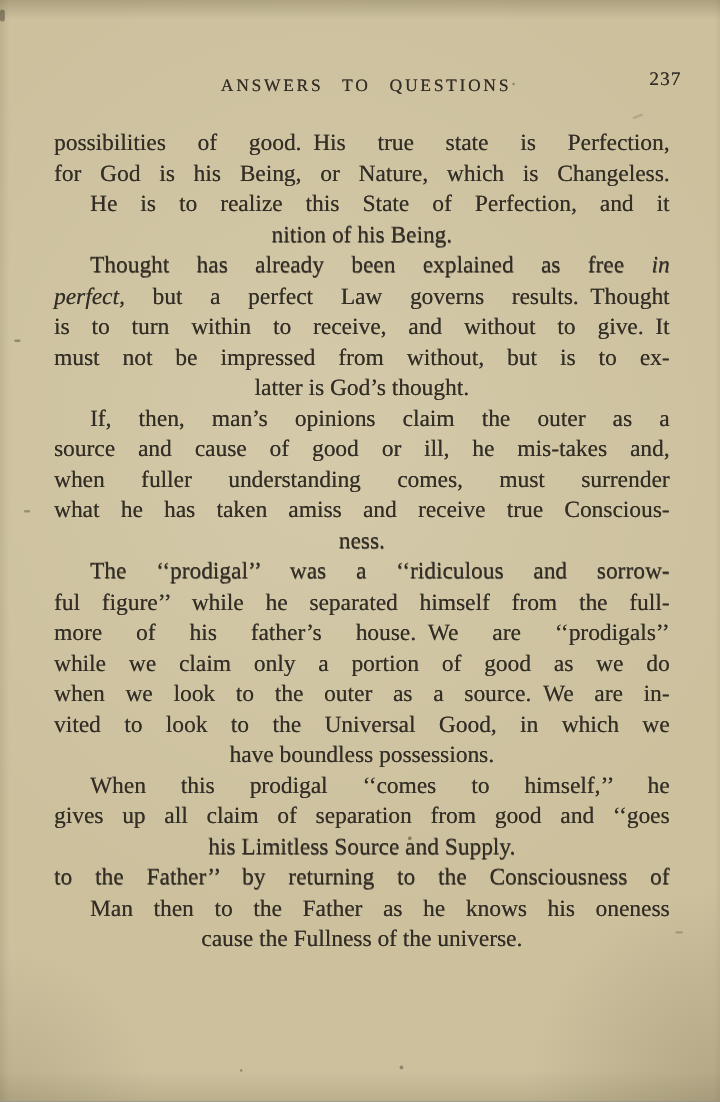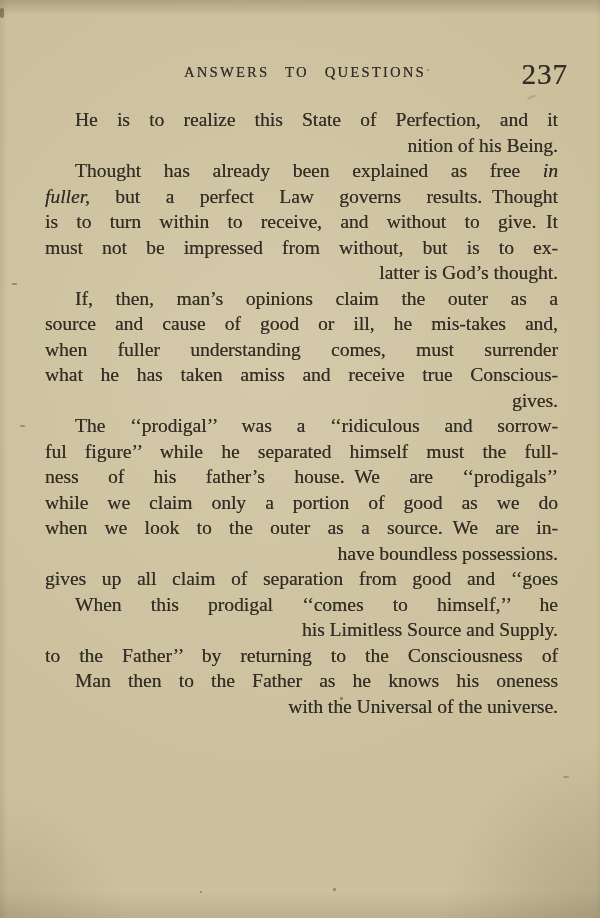--- a/index.html
+++ b/index.html
@@ -30,35 +30,35 @@
     text-align: center;
     font-size: 14.5px;
     letter-spacing: 2.3px;
     word-spacing: 10px;
     text-shadow: 0.2px 0.2px 0.5px rgba(50,45,37,0.75);
     white-space: nowrap;
   }
   .page-number {
     position: absolute;
     top: 58px; right: 42px;
-    font-size: 29px;
+    font-size: 16px;
     letter-spacing: 1px;
     text-shadow: 0.2px 0.2px 0.5px rgba(50,45,37,0.75);
   }
 
   
   .body-text {
     position: absolute;
     top: 107px; left: 45px;
     width: 513px;
     font-size: 19.5px;
     line-height: 25.5px;
     text-shadow: 0.2px 0.2px 0.45px rgba(50,45,37,0.72);
   }
-  .line { text-align: right; }
+  .line { text-align: center; }
   .line.j {
     text-align: justify;
     text-align-last: justify;
     text-justify: inter-word;
   }
   .line.ind { text-indent: 30px; }
   .line i { font-style: italic; }
 
   
   .speck {
@@ -72,54 +72,59 @@
 <body>
 
 <div class="page">
 
   <div class="running-title">ANSWERS TO QUESTIONS</div>
 
   <div class="page-number">237</div>
 
   <div class="body-text">
       <div>
+        <div class="line j">possibilities of good. His true state is Perfection,</div>
+        <div class="line j">for God is his Being, or Nature, which is Changeless.</div>
+      </div>
+      <div>
         <div class="line j ind">He is to realize this State of Perfection, and it</div>
         <div class="line">nition of his Being.</div>
       </div>
       <div>
         <div class="line j ind">Thought has already been explained as free <i>in</i></div>
-        <div class="line j"><i>fuller,</i> but a perfect Law governs results. Thought</div>
+        <div class="line j"><i>perfect,</i> but a perfect Law governs results. Thought</div>
         <div class="line j">is to turn within to receive, and without to give. It</div>
         <div class="line j">must not be impressed from without, but is to ex-</div>
         <div class="line">latter is God’s thought.</div>
       </div>
       <div>
         <div class="line j ind">If, then, man’s opinions claim the outer as a</div>
         <div class="line j">source and cause of good or ill, he mis-takes and,</div>
         <div class="line j">when fuller understanding comes, must surrender</div>
         <div class="line j">what he has taken amiss and receive true Conscious-</div>
-        <div class="line">gives.</div>
+        <div class="line">ness.</div>
       </div>
       <div>
         <div class="line j ind">The ‘‘prodigal’’ was a ‘‘ridiculous and sorrow-</div>
-        <div class="line j">ful figure’’ while he separated himself must the full-</div>
-        <div class="line j">ness of his father’s house. We are ‘‘prodigals’’</div>
+        <div class="line j">ful figure’’ while he separated himself from the full-</div>
+        <div class="line j">more of his father’s house. We are ‘‘prodigals’’</div>
         <div class="line j">while we claim only a portion of good as we do</div>
         <div class="line j">when we look to the outer as a source. We are in-</div>
+        <div class="line j">vited to look to the Universal Good, in which we</div>
         <div class="line">have boundless possessions.</div>
       </div>
       <div>
+        <div class="line j ind">When this prodigal ‘‘comes to himself,’’ he</div>
         <div class="line j">gives up all claim of separation from good and ‘‘goes</div>
-        <div class="line j ind">When this prodigal ‘‘comes to himself,’’ he</div>
         <div class="line">his Limitless Source and Supply.</div>
         <div class="line j">to the Father’’ by returning to the Consciousness of</div>
       </div>
       <div>
         <div class="line j ind">Man then to the Father as he knows his oneness</div>
-        <div class="line">with the Universal of the universe.</div>
+        <div class="line">cause the Fullness of the universe.</div>
       </div>
     </div>
 
   <div class="speck" style="left:12px; top:283px; width:5px; height:2px; border-radius:1px; opacity:.45;"></div>
   <div class="speck" style="left:20px; top:425px; width:5px; height:2px; border-radius:1px; opacity:.4;"></div>
   <div class="speck" style="left:563px; top:776px; width:6px; height:2px; border-radius:1px; opacity:.3;"></div>
   <div class="speck" style="left:340px; top:697px; width:2.5px; height:2.5px; opacity:.55;"></div>
   <div class="speck" style="left:200px; top:891px; width:2px; height:2px; opacity:.5;"></div>
   <div class="speck" style="left:333px; top:888px; width:2.5px; height:2.5px; opacity:.45;"></div>
   <div class="speck" style="left:427px; top:69px; width:2px; height:2px; opacity:.5;"></div>

